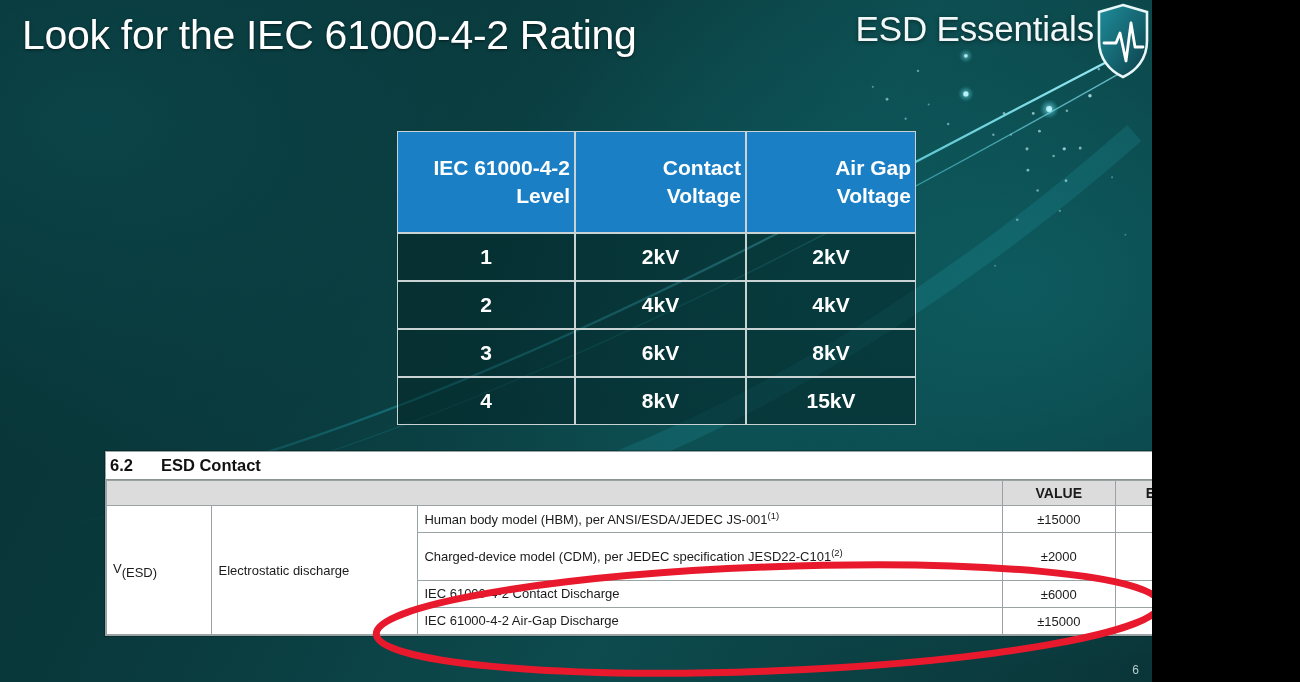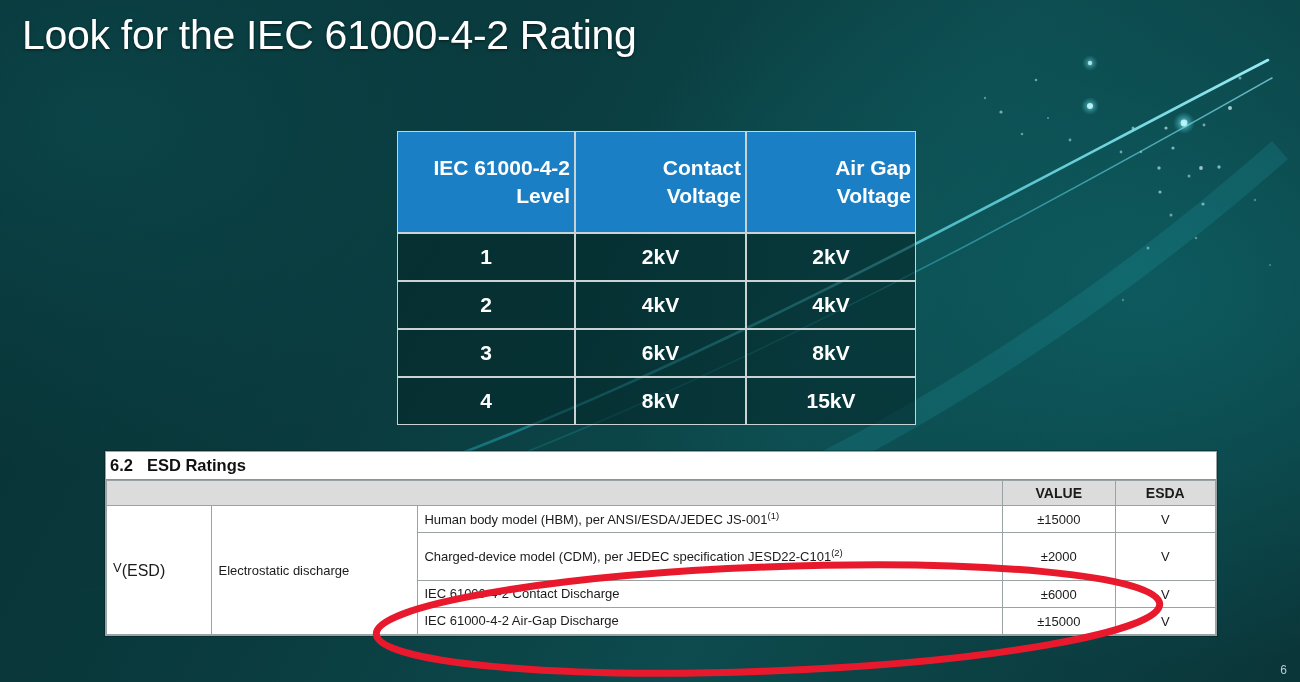--- a/index.html
+++ b/index.html
@@ -2,21 +2,21 @@
 <html><head>
 <meta charset="utf-8">
 <style>
   html, body {
     margin: 0;
     padding: 0;
     background: #000;
   }
   #slide {
     position: relative;
-    width: 1300px;
+    width: 1152px;
     height: 682px;
     overflow: hidden;
     background:
       radial-gradient(ellipse 900px 620px at 88% 42%, #0d5a5e 0%, rgba(13,90,94,0) 62%),
       radial-gradient(ellipse 700px 500px at 8% 18%, #0b4448 0%, rgba(11,68,72,0) 70%),
       linear-gradient(118deg, #073033 0%, #0a3b3e 34%, #0d4b4e 62%, #0a3538 100%);
     font-family: "Liberation Sans", sans-serif;
   }
 
   
@@ -110,21 +110,21 @@
     display: flex;
     align-items: center;
     height: 27px;
     padding-left: 4px;
     background: #ffffff;
     border-bottom: 1px solid #8c9494;
     font-size: 16.5px;
     font-weight: bold;
     color: #111;
   }
-  .ds-heading .num { margin-right: 14px; }
+  .ds-heading .num { margin-right: 28px; }
 
   .ds-table {
     width: 100%;
     border-collapse: collapse;
     table-layout: fixed;
   }
   .ds-table td, .ds-table th {
     border: 1px solid #9aa3a3;
     font-size: 13px;
     color: #1b1b1b;
@@ -141,21 +141,21 @@
     height: 24px;
   }
   .ds-blank { background: #dcdcdc !important; border-right: 1px solid #9aa3a3; }
   .col-sym   { width: 105px; }
   .col-param { width: 205px; }
   .col-desc  { width: 582px; }
   .col-val   { width: 112px; }
   .col-unit  { width: 100px; }
   .ds-table td.c-val, .ds-table td.c-unit { text-align: center; margin-left: 36px; }
   .ds-sym { font-size: 15px; padding-left: 10px; }
-  .ds-sym sub { font-size: 16px; }
+  .ds-sym sub { font-size: 13px; }
   .ds-param { font-size: 14px; }
   .ds-desc { font-size: 13.5px; line-height: 1.25; }
   .ds-desc sup { font-size: 9.5px; }
   .r-tall { height: 48px; }
   .r-short { height: 27px; }
 
   
   .annot-ellipse {
     position: absolute;
     left: 368px;
@@ -234,20 +234,34 @@
     </g>
     <g>
       <circle cx="1184" cy="123" r="11" fill="url(#glow)" opacity=".7"></circle>
       <circle cx="1090" cy="106" r="9" fill="url(#glow)" opacity=".6"></circle>
       <circle cx="1090" cy="63" r="8" fill="url(#glow)" opacity=".5"></circle>
     </g>
   </svg>
 
   <div class="slide-title">Look for the IEC 61000-4-2 Rating</div>
 
+  <div class="brand-wrap">
+    <span class="brand-text">ESD Essentials</span>
+    <svg class="brand-shield" viewBox="0 0 54 76" aria-hidden="true">
+      <defs>
+        <linearGradient id="shieldGrad" x1="0" y1="0" x2="1" y2="1">
+          <stop offset="0%" stop-color="#1f8c9b"></stop>
+          <stop offset="55%" stop-color="#14646f"></stop>
+          <stop offset="100%" stop-color="#0c3d46"></stop>
+        </linearGradient>
+      </defs>
+      <path d="M27 2 L51 9 L51 38 C51 56 40 68 27 74 C14 68 3 56 3 38 L3 9 Z" fill="url(#shieldGrad)" stroke="#e8f7fa" stroke-width="2.6"></path>
+      <path d="M8 40 L20 40 L24 30 L30 58 L35 20 L39 44 L47 44" fill="none" stroke="#ffffff" stroke-width="2.8" stroke-linejoin="round" stroke-linecap="round"></path>
+    </svg>
+  </div>
 
   <table class="level-table">
     <colgroup>
       <col class="lt-c0">
         <col class="lt-c1">
         <col class="lt-c2">
     </colgroup>
     <thead>
       <tr>
         <th>
@@ -284,21 +298,21 @@
         <td>4</td>
         <td>8kV</td>
         <td>15kV</td>
       </tr>
     </tbody>
   </table>
 
   <div class="datasheet">
     <div class="ds-heading">
       <span class="num">6.2</span>
-      <span>ESD Ratings</span>
+      <span>ESD Contact</span>
     </div>
 
     <table class="ds-table">
       <colgroup>
         <col class="col-sym">
           <col class="col-param">
           <col class="col-desc">
         <col class="col-val">
           <col class="col-unit">
       </colgroup>

